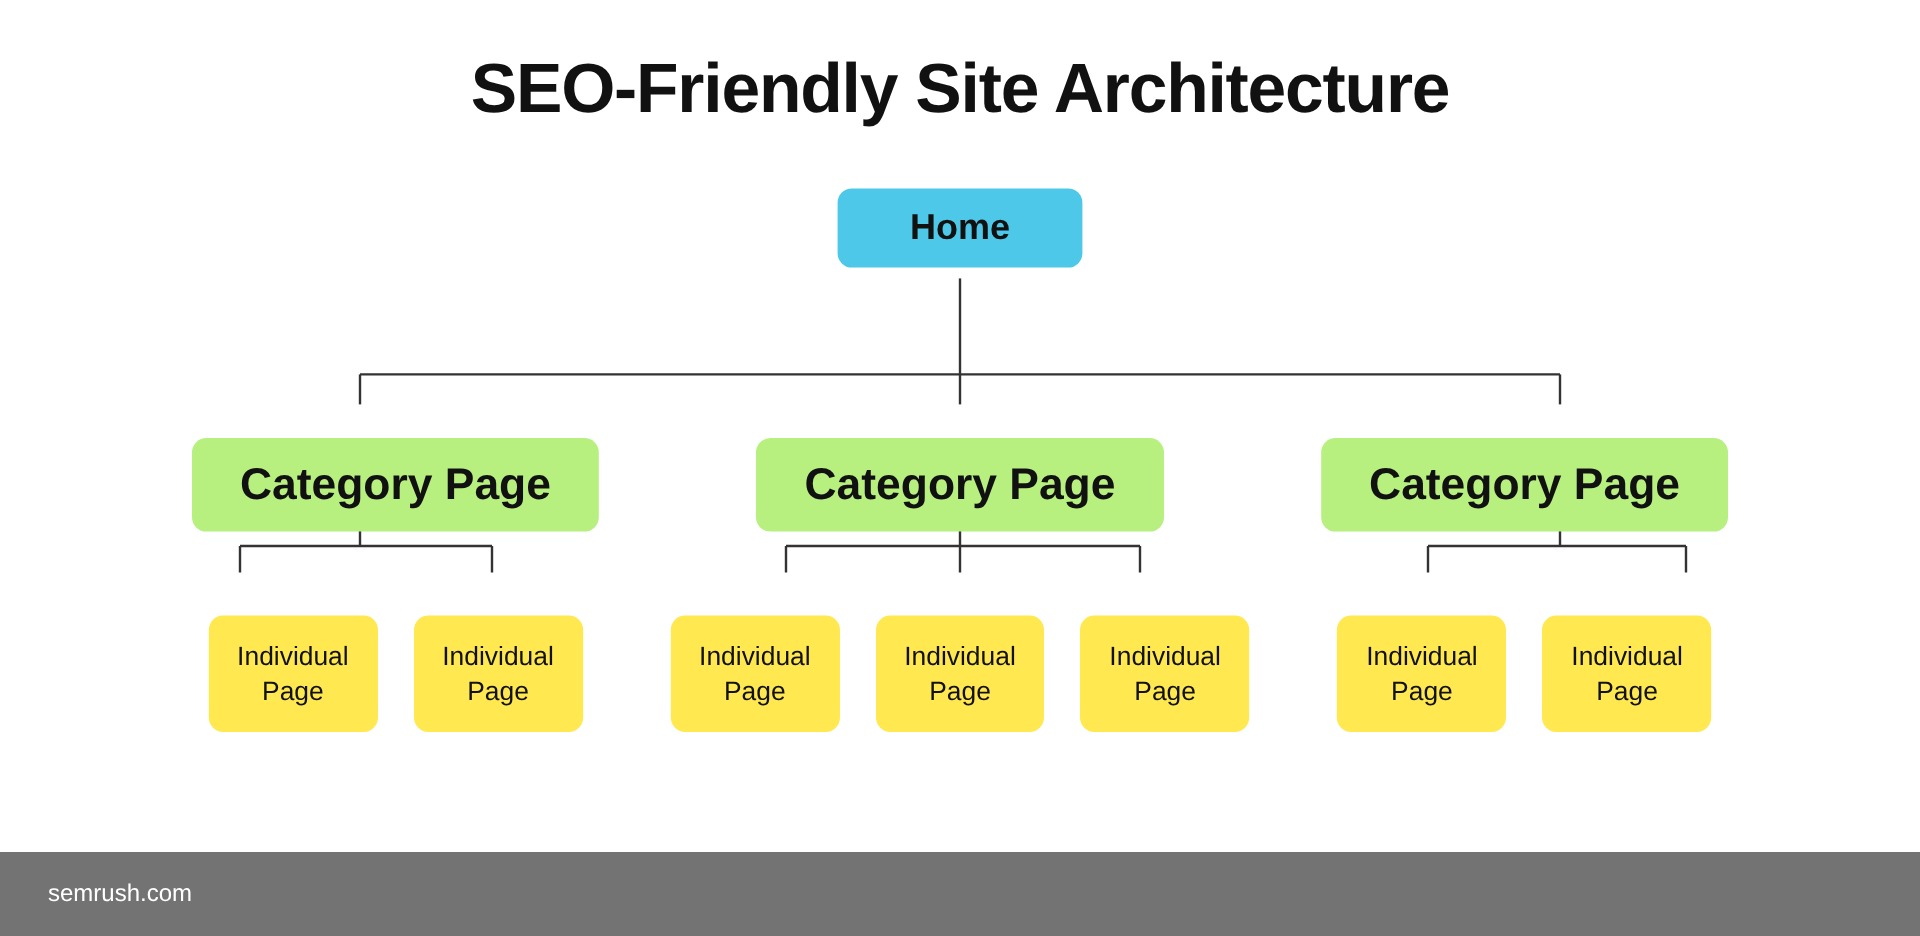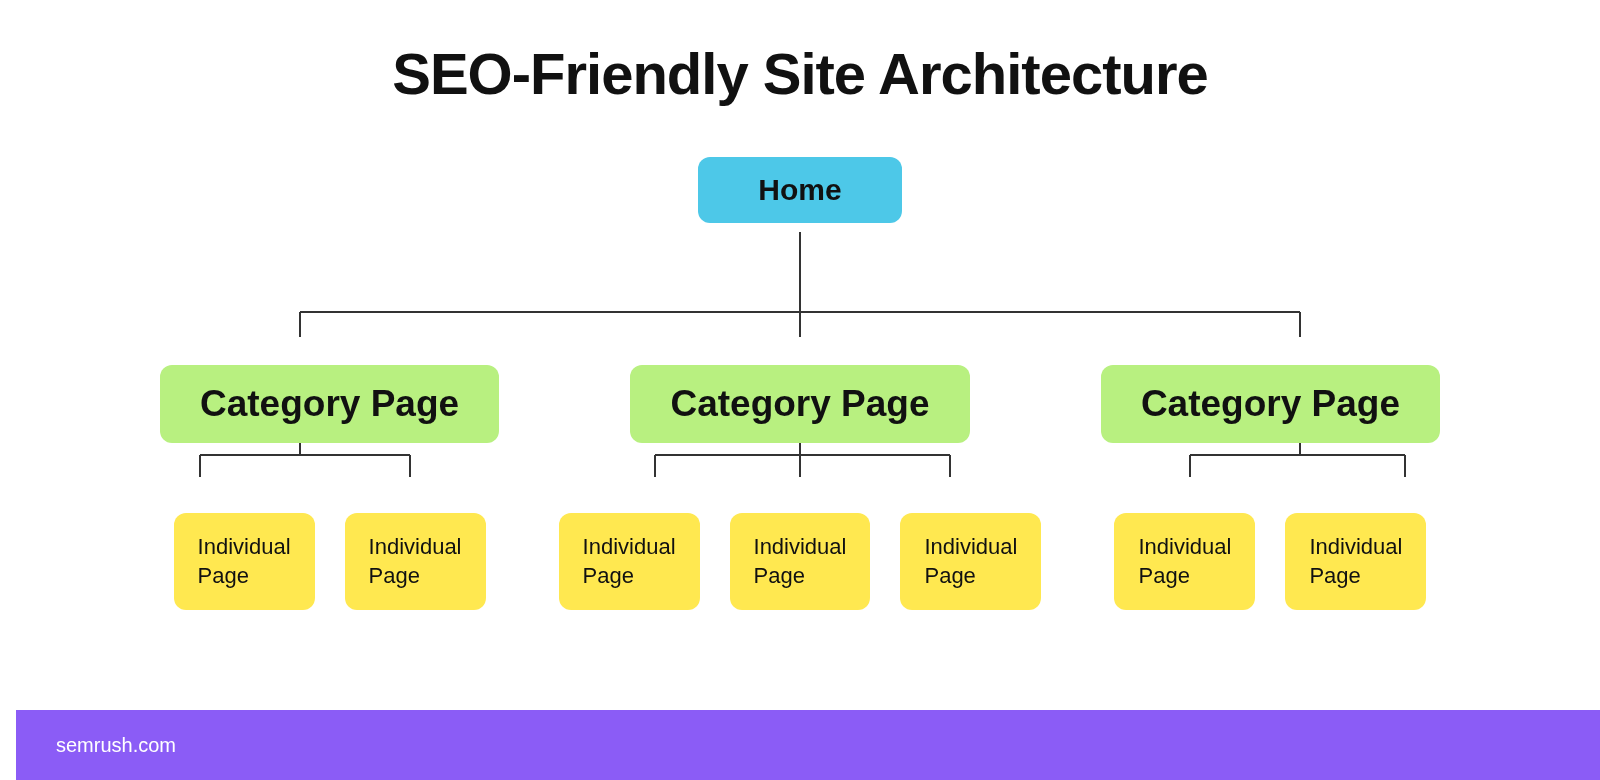--- a/index.html
+++ b/index.html
@@ -95,34 +95,34 @@
       margin-top: 0;
     }
 
     .node-individual {
       background: #ffe850;
       border-radius: 12px;
       padding: 20px 24px;
       font-size: 22px;
       font-weight: 500;
       color: #111;
+      text-align: center;
       min-width: 140px;
       line-height: 1.3;
     }
 
     
     .footer {
       height: 70px;
-      background: #8b5cf6;
+      background: #737373;
       display: flex;
       align-items: center;
       justify-content: space-between;
       padding: 0 40px;
       flex-shrink: 0;
-      margin-left: 16px;
     }
 
     .footer-url {
       color: #ffffff;
       font-size: 20px;
       font-weight: 400;
     }
 
     .footer-logo {
       display: flex;

